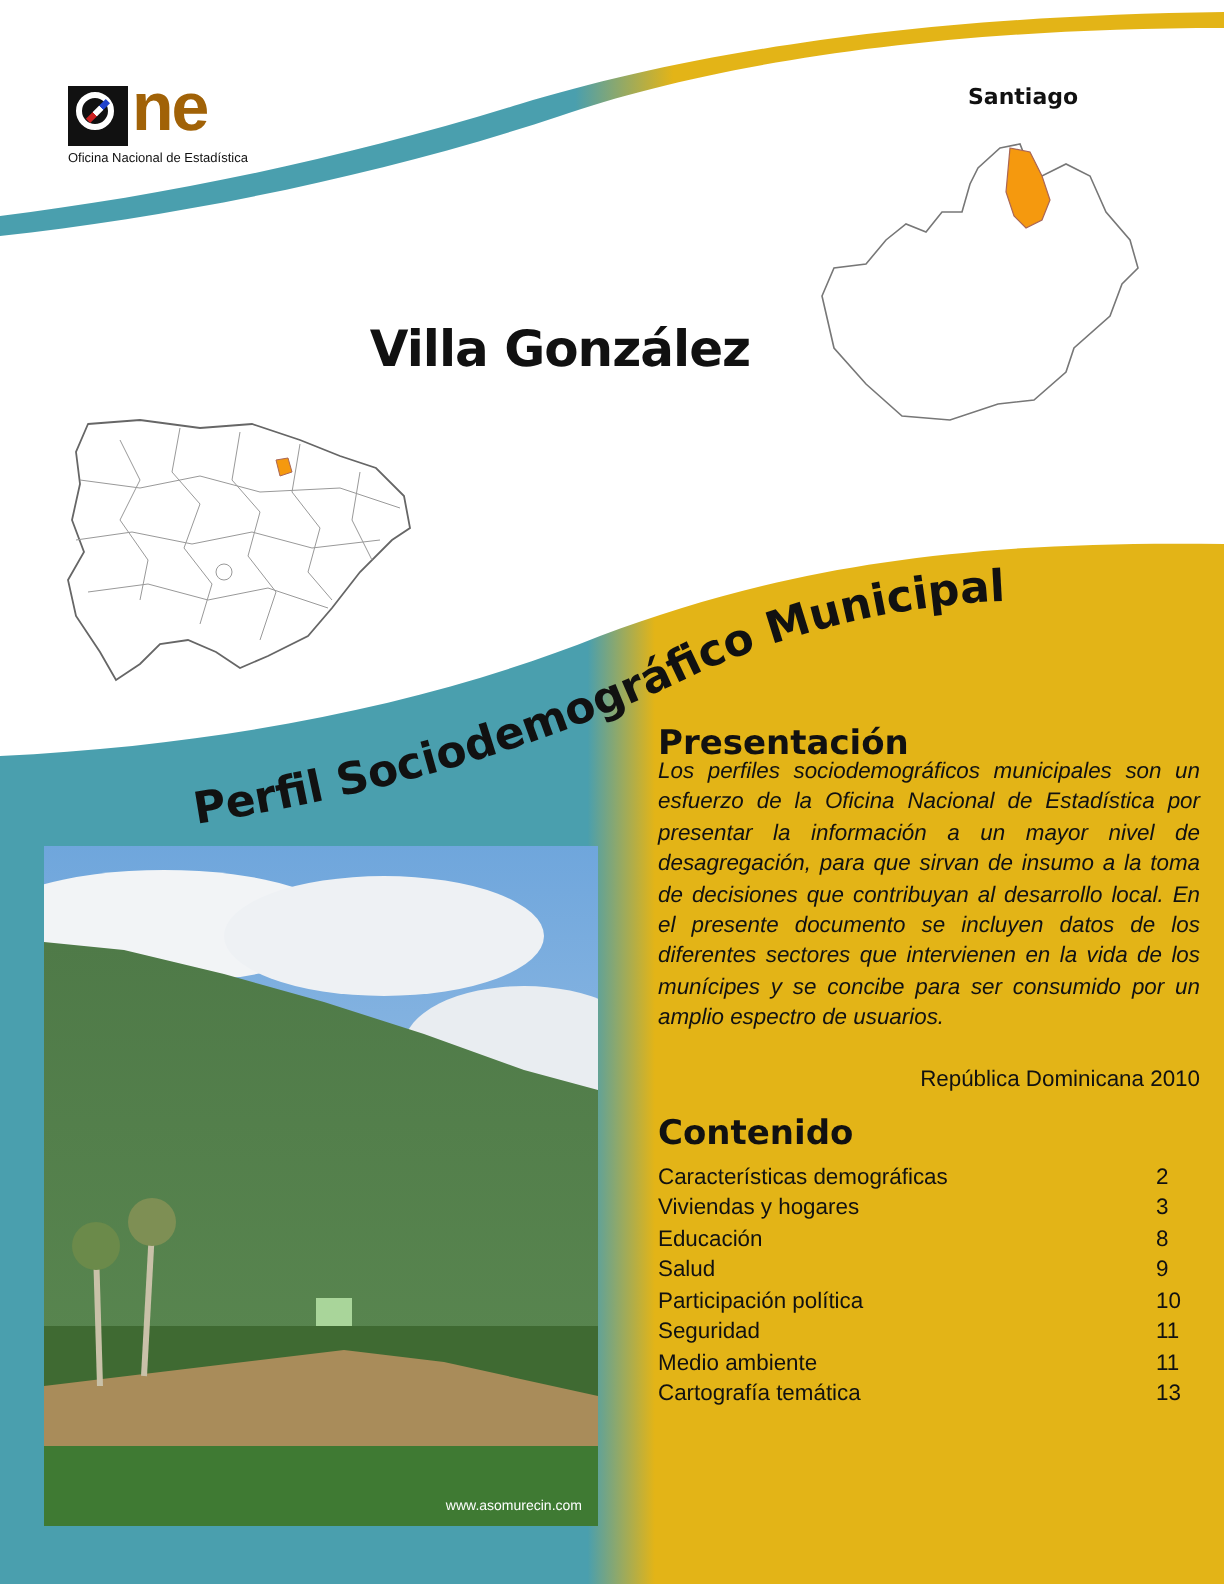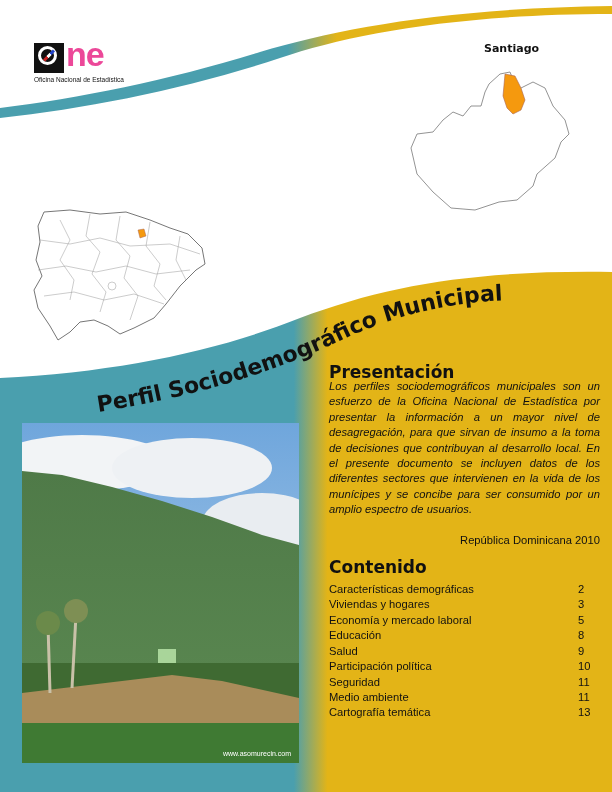--- a/index.html
+++ b/index.html
@@ -3,21 +3,21 @@
 <meta charset="utf-8">
 <style>
   html,body{margin:0;padding:0;}
   body{width:612px;height:792px;position:relative;overflow:hidden;background:#fff;font-family:"Liberation Sans",sans-serif;}
   .abs{position:absolute;}
   #bg{position:absolute;left:0;top:0;width:612px;height:792px;}
   .logo{left:34px;top:43px;width:120px;height:50px;}
   .logo-box{position:absolute;left:0;top:0;width:30px;height:30px;background:#111;}
   .logo-ring{position:absolute;left:4px;top:3px;width:19px;height:19px;border-radius:50%;border:3px solid #fff;box-sizing:border-box;background:#111;}
   .logo-stripe{position:absolute;left:8px;top:11px;width:14px;height:3px;transform:rotate(-45deg);}
-  .logo-ne{position:absolute;left:32px;top:-8px;font-family:"Liberation Sans",sans-serif;font-weight:bold;font-size:34px;color:#ec4899;letter-spacing:-1px;}
+  .logo-ne{position:absolute;left:32px;top:-8px;font-family:"Liberation Sans",sans-serif;font-weight:bold;font-size:34px;color:#a16207;letter-spacing:-1px;}
   .logo-sub{position:absolute;left:0;top:33px;font-size:6.5px;color:#111;white-space:nowrap;}
   .title{left:150px;top:156px;width:260px;text-align:center;font-family:"DejaVu Sans",sans-serif;font-weight:bold;font-size:25px;line-height:37px;color:#111;letter-spacing:-0.5px;}
   .santiago-label{left:484px;top:42px;font-family:"DejaVu Sans",sans-serif;font-weight:bold;font-size:11px;color:#111;}
   .banner-text{font-family:"DejaVu Sans",sans-serif;font-weight:bold;font-size:22px;fill:#111;}
   .right{left:329px;top:365px;width:271px;color:#111;font-size:11.2px;line-height:15.4px;}
   .h{font-family:"DejaVu Sans",sans-serif;font-weight:bold;font-size:17px;line-height:14px;}
   .p{text-align:justify;margin:0;font-style:italic;}
   .credit{text-align:right;margin-top:15px;}
   .toc-h{margin-top:12px;margin-bottom:8px;}
   .toc-row{display:flex;justify-content:space-between;}
@@ -74,20 +74,21 @@
     <path d="M10,40 L40,44 L70,38 L100,46 L140,44 L170,54"></path>
     <path d="M8,70 L36,66 L66,72 L96,66 L126,74 L160,70"></path>
     <path d="M14,96 L44,92 L74,100 L104,94 L134,104"></path>
     <path d="M150,36 L146,60 L156,80"></path>
     <circle cx="82" cy="86" r="4"></circle>
   </g>
   <path d="M108,30 L114,29 L116,36 L110,38 Z" fill="#f5990e" stroke="#a65" stroke-width="0.5"></path>
 </svg>
 
 <div class="abs title">
+  <div>Villa González</div>
 </div>
 
 <svg class="abs" style="left:0;top:0;" width="612" height="792" viewBox="0 0 612 792">
   <defs>
     <path id="arc" d="M98,412 C200,396 280,370 350,336 C410,310 470,298 540,300"></path>
   </defs>
   <text class="banner-text"><textPath href="#arc">Perfil Sociodemográfico Municipal</textPath></text>
 </svg>
 
 <div class="abs photo">
@@ -127,24 +128,20 @@
   <div>
     <div class="toc-row">
         <span>Características demográficas</span>
         <span class="pg">2</span>
       </div>
     <div class="toc-row">
         <span>Viviendas y hogares</span>
         <span class="pg">3</span>
       </div>
     <div class="toc-row">
-        <span>Economía y mercado laboral</span>
-        <span class="pg">5</span>
-      </div>
-    <div class="toc-row">
         <span>Educación</span>
         <span class="pg">8</span>
       </div>
     <div class="toc-row">
         <span>Salud</span>
         <span class="pg">9</span>
       </div>
     <div class="toc-row">
         <span>Participación política</span>
         <span class="pg">10</span>

